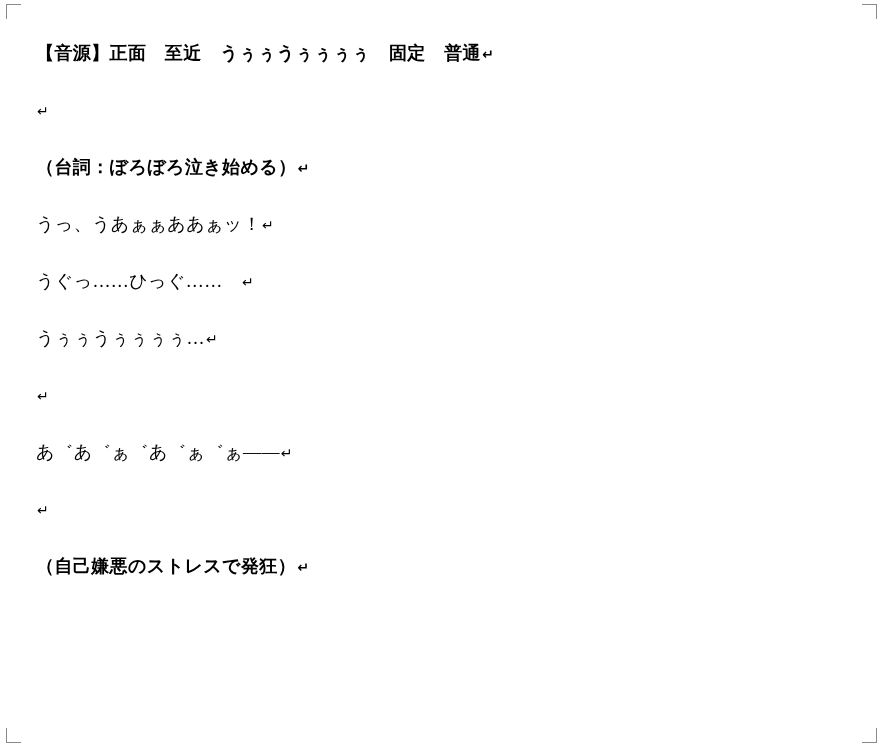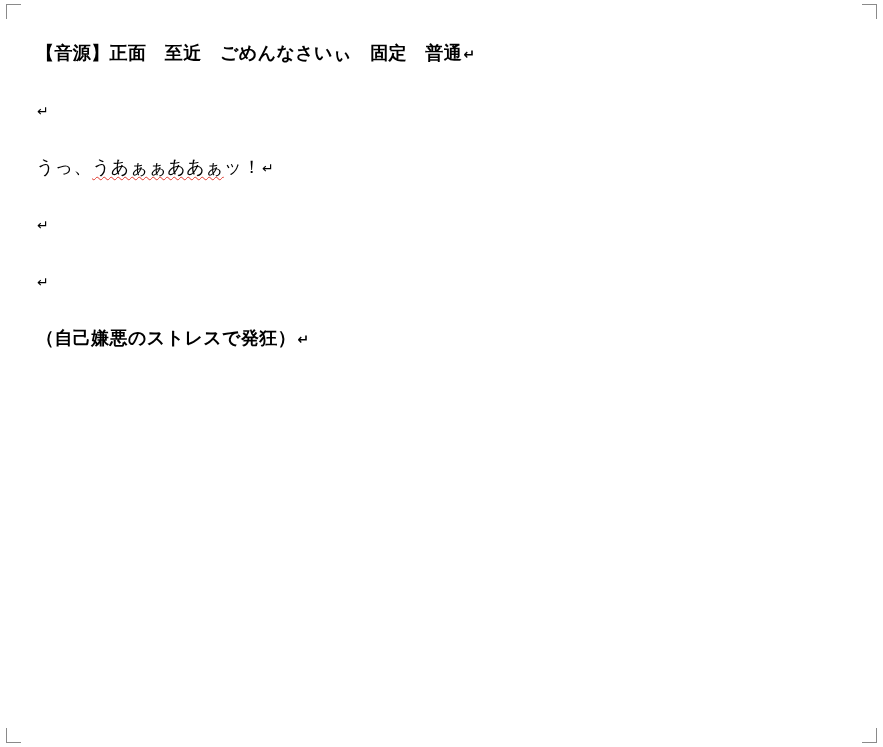--- a/index.html
+++ b/index.html
@@ -59,52 +59,55 @@
   .pilcrow {
     color: #000000;
     font-family: "DejaVu Sans", sans-serif;
     font-size: 14px;
     line-height: 38px;
     vertical-align: baseline;
     margin-left: 1px;
   }
   
   .sq {
-    text-decoration: underline;
     text-decoration-style: wavy;
     text-decoration-color: #e03a2f;
     text-decoration-thickness: 1px;
     text-underline-offset: 3px;
   }
 </style>
 </head>
 <body>
 
 <div id="page">
 
   <div class="crop tl"></div>
   <div class="crop tr"></div>
   <div class="crop bl"></div>
   <div class="crop br"></div>
 
   <div id="doc-body">
 
-    <p class="para bold"><span>【音源】正面　至近　ごめんなさいぃ　固定　普通</span><span class="pilcrow">↵</span></p>
+    <p class="para bold"><span>【音源】正面　至近　うぅぅうぅぅぅぅ　固定　普通</span><span class="pilcrow">↵</span></p>
 
     <p class="para empty"><span class="pilcrow">↵</span></p>
 
+    <p class="para bold"><span>（台詞：ぼろぼろ泣き始める）</span><span class="pilcrow">↵</span></p>
 
     <p class="para"><span>うっ、</span><span class="sq">うあぁぁああぁ</span><span>ッ！</span><span class="pilcrow">↵</span></p>
 
 
+    <p class="para"><span>うぐっ……ひっぐ……　</span><span class="pilcrow">↵</span></p>
 
 
 
+    <p class="para"><span>うぅぅうぅぅぅぅ…</span><span class="pilcrow">↵</span></p>
 
     <p class="para empty"><span class="pilcrow">↵</span></p>
 
+    <p class="para"><span class="sq">あ゛あ゛ぁ゛あ゛ぁ゛ぁ</span><span>——</span><span class="pilcrow">↵</span></p>
 
     <p class="para empty"><span class="pilcrow">↵</span></p>
 
     <p class="para bold"><span>（自己嫌悪のストレスで発狂）</span><span class="pilcrow">↵</span></p>
 
   </div>
 </div>
 
 </body></html>

